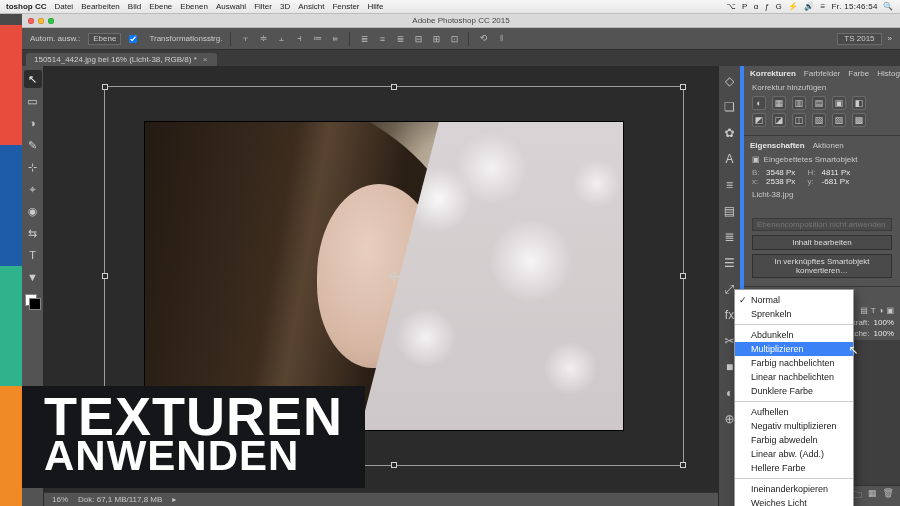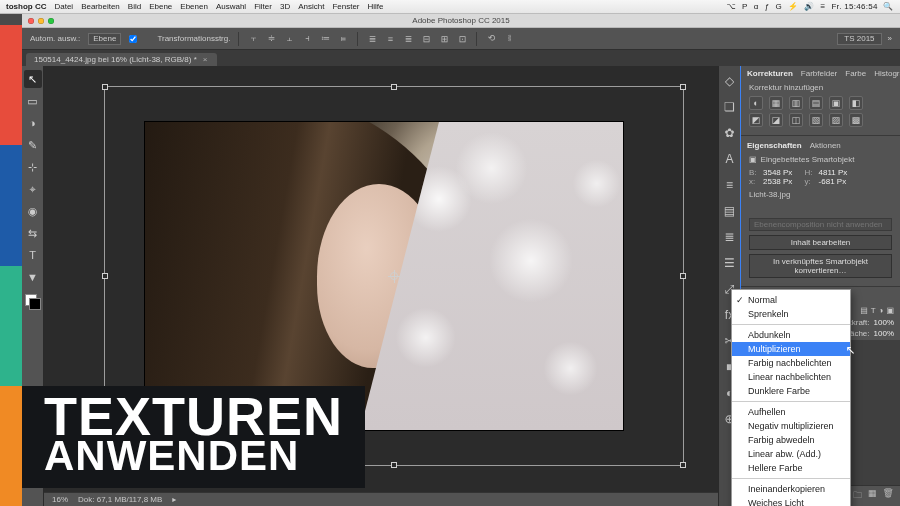--- a/index.html
+++ b/index.html
@@ -21,21 +21,21 @@
   .app-titlebar { height: 14px; background: #d9d9d9; border-bottom: 1px solid #b9b9b9; display: flex; align-items: center; padding: 0 6px; font-size: 8px; color: #444; }
   .traffic { display: flex; gap: 4px; margin-right: 6px;}
   .traffic b { width: 6px; height: 6px; border-radius: 50%; display: block; box-shadow: inset 0 0 0 .5px rgba(0,0,0,.3);}
   .app-titlebar .title { position: absolute; left: 0; right: 0; text-align: center; pointer-events: none;}
 
   
   .optbar { height: 22px; background: #535353; display: flex; align-items: center; padding: 0 8px; gap: 8px; font-size: 8px; color: #ccc; border-bottom: 1px solid #2f2f2f;}
   .optbar .sep { width: 1px; height: 14px; background: #3a3a3a; }
   .optbar .glyphs { display:flex; gap:6px; font-size: 9px; color:#bbb;}
   .optbar .glyphs span { width:12px; text-align:center; }
-  .optbar .kv { display:flex; gap:20px; align-items:flex-end;}
+  .optbar .kv { display:flex; gap:12px; align-items:flex-end;}
   .optbar input[type="checkbox"]{ width:8px; height:8px; }
   .optbar .dropdown { border:1px solid #6b6b6b; background:#4a4a4a; padding:0 4px; font-size:8px; height:12px; line-height:10px; color:#ccc;}
   .optbar .right { margin-left:auto; display:flex; gap:6px; align-items:center;}
   .optbar .ws { border:1px solid #6b6b6b; padding:0 6px; height:12px; line-height:10px; background:#4a4a4a;}
 
   
   .tabstrip { height: 16px; background: #3a3a3a; display: flex; align-items: flex-end; padding-left: 4px; font-size: 8px; color:#cfcfcf;}
   .tabstrip .tab { background: #535353; padding: 2px 10px 2px 8px; border-top-left-radius:3px; border-top-right-radius:3px; display:flex; gap:6px; align-items:center;}
   .tabstrip .tab .x { font-size:8px; color:#aaa;}
 
@@ -78,21 +78,21 @@
   .bbox .h-l{left:-3px;top:calc(50% - 3px);} .bbox .h-r{right:-3px;top:calc(50% - 3px);}
   .bbox .ctr{position:absolute;left:calc(50% - 4px);top:calc(50% - 4px);width:8px;height:8px;border:1px solid #cfcfcf;border-radius:50%;}
   .bbox .ctr::before,.bbox .ctr::after{content:"";position:absolute;background:#cfcfcf;}
   .bbox .ctr::before{left:3px;top:-3px;width:1px;height:13px;}
   .bbox .ctr::after{top:3px;left:-3px;height:1px;width:13px;}
 
   
   .rtools { width: 22px; background:#4a4a4a; border-left:1px solid #2a2a2a; display:flex; flex-direction:column; align-items:center; padding-top:6px; gap:8px; color:#c6c6c6; font-size:12px;}
   .rtools span{width:18px;height:18px;display:flex;align-items:center;justify-content:center;}
 
-  .panels { width: 160px; background:#535353; border-left:1px solid #3b82f6; display:flex; flex-direction:column; font-size:8px; color:#c9c9c9; position:relative;}
+  .panels { width: 160px; background:#535353; border-left:4px solid #3b82f6; display:flex; flex-direction:column; font-size:8px; color:#c9c9c9; position:relative;}
   .panel { border-bottom:1px solid #393939; padding-bottom:6px; margin-bottom:2px;}
   .panel .tabs { display:flex; gap:8px; padding:3px 6px; font-size:8px;}
   .panel .tabs b{font-weight:700;color:#e6e6e6;}
   .panel .body { padding:2px 8px; }
   .rowflex{display:flex;gap:6px;align-items:center;}
   .iconrow span{width:14px;height:14px;display:inline-flex;align-items:center;justify-content:center;border:1px solid #6a6a6a;border-radius:2px;font-size:9px;color:#ccc;background:#4a4a4a;}
   .kv2 span.k{color:#aaa;display:inline-block;width:14px;}
   .kv2 span.v{color:#e8e8e8;margin-right:10px;}
   .panel input.ro{background:#4a4a4a;border:1px solid #3a3a3a;color:#777;font-size:8px;padding:1px 4px;width:100%;}
   .panel .btn{display:block;border:1px solid #303030;background:#4a4a4a;color:#ddd;text-align:center;padding:2px 4px;margin-top:4px;font-size:8px;}

